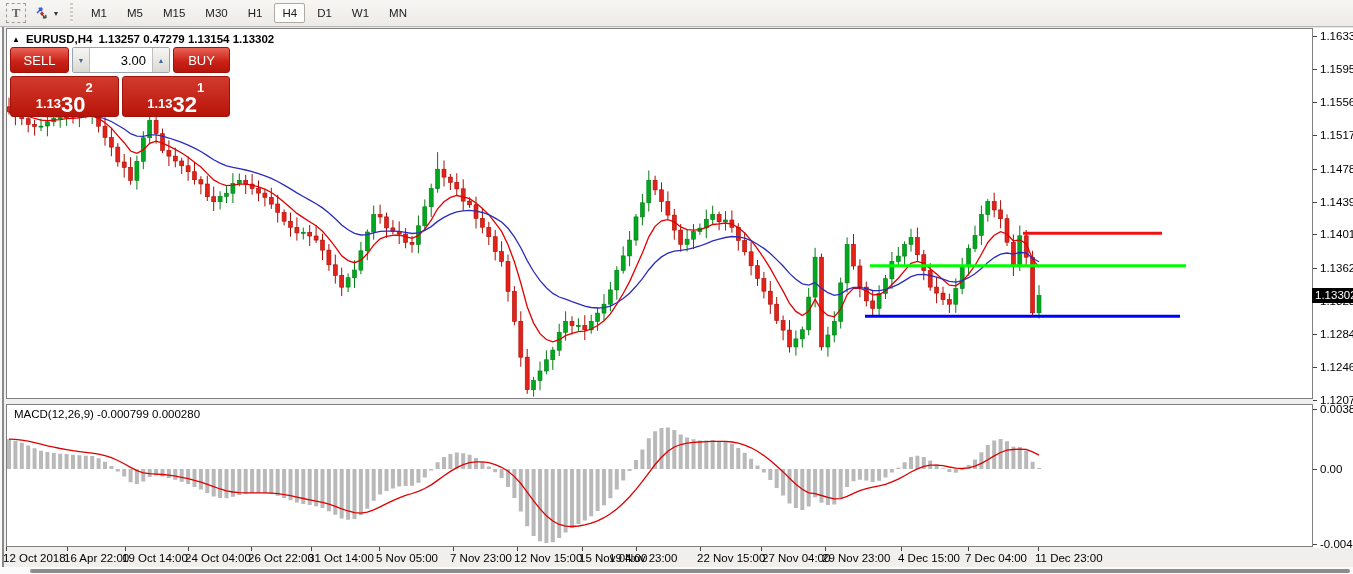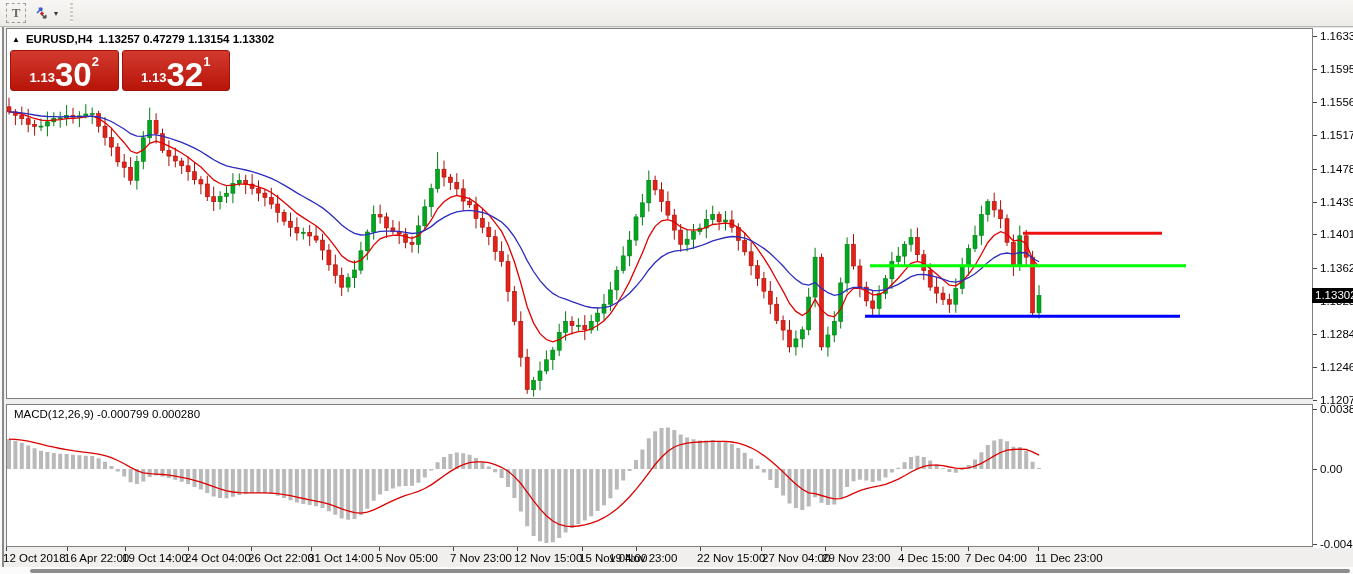--- a/index.html
+++ b/index.html
@@ -45,21 +45,21 @@
   .spin{width:16px;background:linear-gradient(#f7f6f4,#dcd9d4);border:0;color:#44699b;
     font-size:7px;display:flex;align-items:center;justify-content:center;}
   .spin.dn{border-right:1px solid #c2bfba;} .spin.up{border-left:1px solid #c2bfba;}
   #vol-input{flex:1;border:0;outline:none;text-align:right;font-size:13px;padding-right:6px;
     font-family:"Liberation Sans",sans-serif;width:40px;}
   #tp-row2{display:flex;margin-top:3px;gap:3px;}
   .bigprice{flex:1;height:37px;background:linear-gradient(#d23a2e,#b81409);border:1px solid #9e120a;
     border-radius:3px;color:#fff;display:flex;align-items:flex-end;justify-content:center;
     padding-bottom:2px;}
   .bigprice .pre{font-size:13px;font-weight:bold;padding-bottom:3px;}
-  .bigprice .big{font-size:33px;font-weight:bold;line-height:0.82;}
+  .bigprice .big{font-size:22px;font-weight:bold;line-height:0.82;}
   .bigprice .sup{font-size:13px;font-weight:bold;align-self:flex-start;margin-top:3px;}
   
   .pxlabel,.mxlabel{position:absolute;left:1320px;font-size:11.5px;color:#000;line-height:13px;}
   .pxtick,.mxtick{position:absolute;left:1313px;width:4px;height:1px;background:#444;}
   #price-badge{position:absolute;left:1312px;width:41px;height:15px;background:#000;color:#fff;
     font-size:11.5px;line-height:15px;padding-left:3px;box-sizing:border-box;}
   .txlabel{position:absolute;top:552px;font-size:11.5px;color:#000;white-space:nowrap;}
   .txtick{position:absolute;top:547px;width:1px;height:4px;background:#444;}
   #macd-label{position:absolute;left:14px;top:408px;font-size:11.5px;}
   
@@ -73,20 +73,31 @@
   <div class="tb-icon ttool">T</div>
   <div class="tb-icon">
     <svg width="16" height="16" viewBox="0 0 16 16">
       <path d="M3 8 L8 3 M8 3 L4.6 3.6 M8 3 L7.4 6.4" stroke="#3a5fd0" stroke-width="1.6" fill="none"></path>
       <path d="M7 9 L12 13 M12 13 L8.8 12.6 M12 13 L11.6 9.8" stroke="#555" stroke-width="1.6" fill="none"></path>
       <rect x="6.5" y="7" width="3" height="3" fill="#cc2222" transform="rotate(45 8 8.5)"></rect>
     </svg>
   </div>
   <span class="caret">▾</span>
   <div class="grip"></div>
+  <div id="tf-buttons" style="display: flex;">
+      <div class="tfbtn">M1</div>
+      <div class="tfbtn">M5</div>
+      <div class="tfbtn">M15</div>
+      <div class="tfbtn">M30</div>
+      <div class="tfbtn">H1</div>
+      <div class="tfbtn active">H4</div>
+      <div class="tfbtn">D1</div>
+      <div class="tfbtn">W1</div>
+      <div class="tfbtn">MN</div>
+    </div>
 </div>
 <div id="tb-divider"></div>
 <div id="left-frame"></div>
 
 <div id="axis-col"></div>
 
 <div id="chart-pane">
   <svg id="main-svg" width="1305" height="369" viewBox="7 29 1305 369">
       <line x1="9.0" y1="97.7" x2="9.0" y2="114.5" stroke="#a80c05" stroke-width="1"></line>
       <rect x="7.0" y="106.8" width="4" height="5.1" fill="#e3231a" stroke="#a80c05" stroke-width="0.6"></rect>
@@ -416,20 +427,29 @@
       <polyline points="9.0,111.9 15.4,112.2 21.8,112.8 28.2,113.8 34.6,115.0 41.0,116.0 47.4,116.5 53.8,116.7 60.2,116.8 66.6,116.7 73.0,116.7 79.4,116.6 85.8,116.4 92.2,116.1 98.6,117.0 105.0,118.9 111.4,121.5 117.8,125.2 124.2,129.0 130.6,133.7 136.9,136.2 143.3,136.3 149.7,134.9 156.1,134.8 162.5,136.2 168.9,138.0 175.3,140.1 181.7,142.4 188.1,145.1 194.5,148.2 200.9,151.5 207.3,155.6 213.7,159.8 220.1,163.1 226.5,165.8 232.9,167.4 239.3,168.6 245.7,170.0 252.1,171.7 258.5,173.6 264.9,175.8 271.3,178.4 277.7,181.5 284.1,185.1 290.5,188.9 296.9,192.9 303.3,196.5 309.7,200.1 316.1,203.7 322.5,207.9 328.9,213.1 335.3,218.8 341.7,225.0 348.1,229.8 354.5,233.4 360.9,235.0 367.3,234.7 373.7,232.9 380.1,231.4 386.5,231.1 392.9,231.2 399.2,231.4 405.6,232.4 412.0,233.5 418.4,232.8 424.8,230.4 431.2,226.6 437.6,221.4 444.0,217.4 450.4,214.2 456.8,211.9 463.2,210.9 469.6,210.3 476.0,211.1 482.4,212.5 488.8,214.7 495.2,218.1 501.6,222.0 508.0,228.3 514.4,236.8 520.8,247.7 527.2,260.6 533.6,271.5 540.0,280.6 546.4,287.8 552.8,293.4 559.2,297.0 565.6,299.2 572.0,301.6 578.4,303.8 584.8,306.1 591.2,307.5 597.6,308.0 604.0,307.7 610.4,306.1 616.8,302.8 623.2,298.5 629.6,293.2 636.0,286.3 642.4,278.7 648.8,269.7 655.1,262.5 661.5,256.9 667.9,253.1 674.3,251.1 680.7,250.4 687.1,249.4 693.5,247.8 699.9,246.0 706.3,243.6 712.7,240.9 719.1,239.2 725.5,237.5 731.9,236.5 738.3,236.9 744.7,238.2 751.1,240.7 757.5,244.2 763.9,248.4 770.3,253.5 776.7,259.6 783.1,266.0 789.5,273.4 795.9,279.3 802.3,283.9 808.7,285.1 815.1,282.6 821.5,288.4 827.9,292.7 834.3,295.3 840.7,294.1 847.1,289.6 853.5,287.5 859.9,287.4 866.3,288.7 872.7,290.5 879.1,290.7 885.5,289.6 891.9,287.1 898.3,284.3 904.6,280.6 911.0,276.7 917.4,274.7 923.8,274.3 930.2,275.5 936.6,277.1 943.0,279.1 949.4,281.4 955.8,282.1 962.2,280.6 968.6,277.7 975.0,273.8 981.4,268.4 987.8,262.4 994.2,257.6 1000.6,254.1 1007.0,253.0 1013.4,254.1 1019.8,252.5 1026.2,252.9 1032.6,258.3 1039.0,261.7 " fill="none" stroke="#2c2cbe" stroke-width="1.3"></polyline>
       <line x1="1023" y1="233.3" x2="1162" y2="233.3" stroke="#ee1111" stroke-width="3"></line>
       <line x1="870" y1="265.7" x2="1186" y2="265.7" stroke="#00ff00" stroke-width="3"></line>
       <line x1="865" y1="316.2" x2="1180" y2="316.2" stroke="#0000ff" stroke-width="3"></line>
     </svg>
 </div>
 
 <div id="symbol-title"><span class="mark">▲</span><span>EURUSD,H4</span><span>1.13257 0.47279 1.13154 1.13302</span></div>
 
 <div id="trade-panel">
+  <div id="tp-row1">
+    <div id="sell-btn" class="redbtn">SELL</div>
+    <div id="vol-group">
+      <div class="spin dn">▼</div>
+      <input id="vol-input" value="3.00" style="">
+      <div class="spin up">▲</div>
+    </div>
+    <div id="buy-btn" class="redbtn">BUY</div>
+  </div>
   <div id="tp-row2">
     <div class="bigprice">
       <span class="pre">1.13</span>
       <span class="big">30</span>
       <span class="sup">2</span>
     </div>
     <div class="bigprice">
       <span class="pre">1.13</span>
       <span class="big">32</span>
       <span class="sup">1</span>

